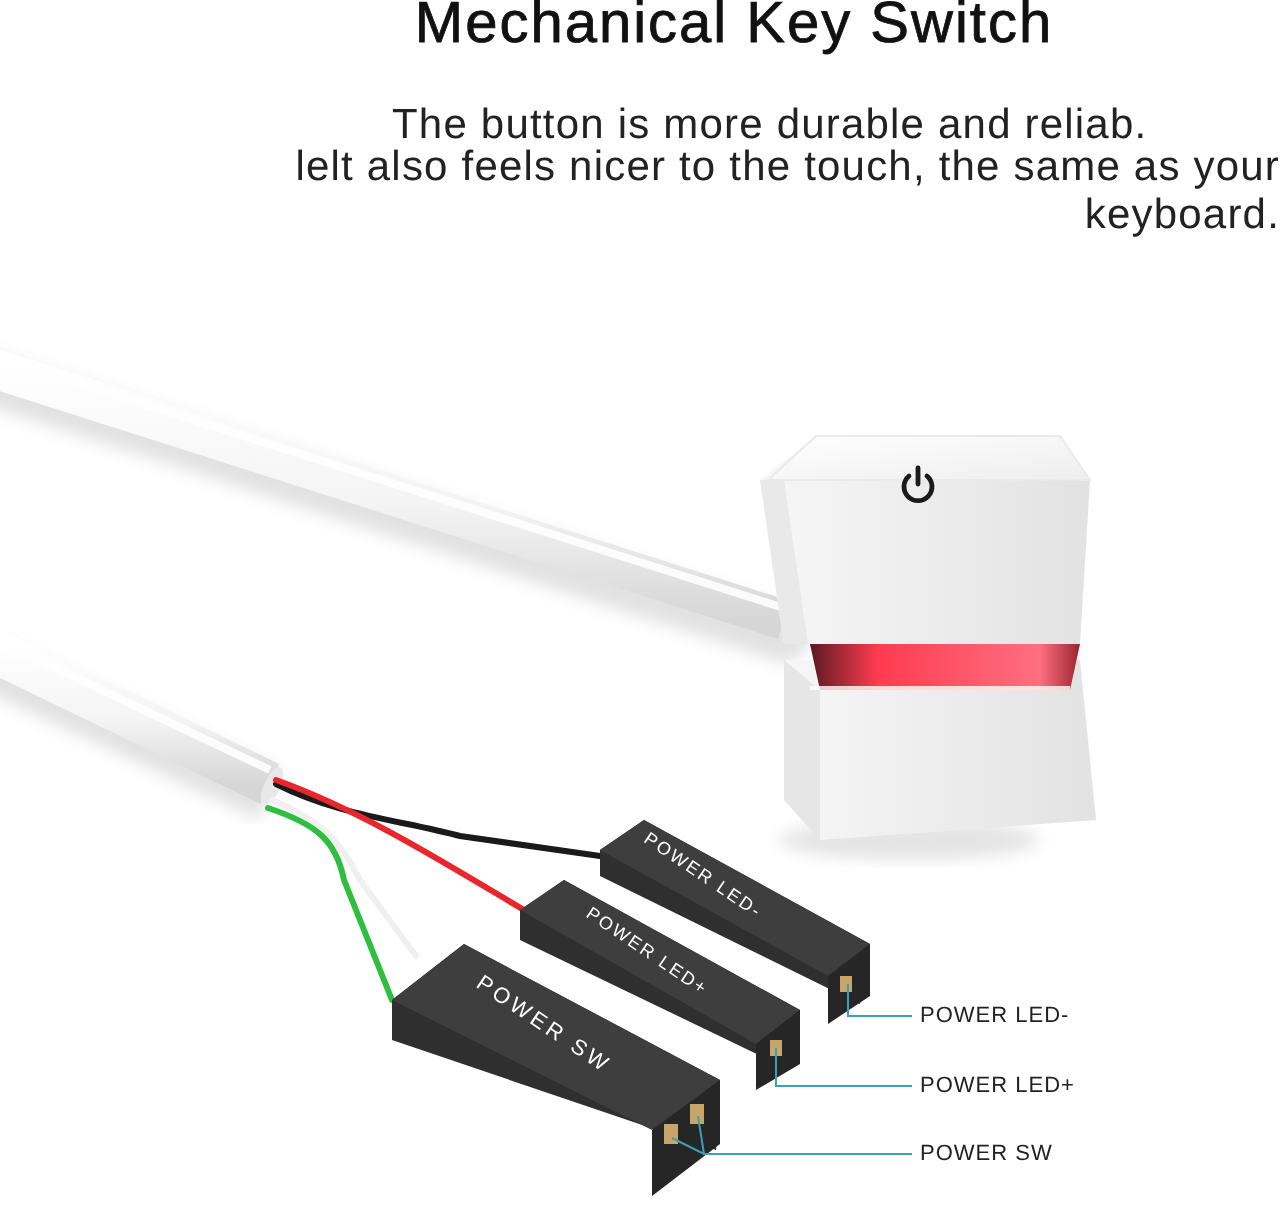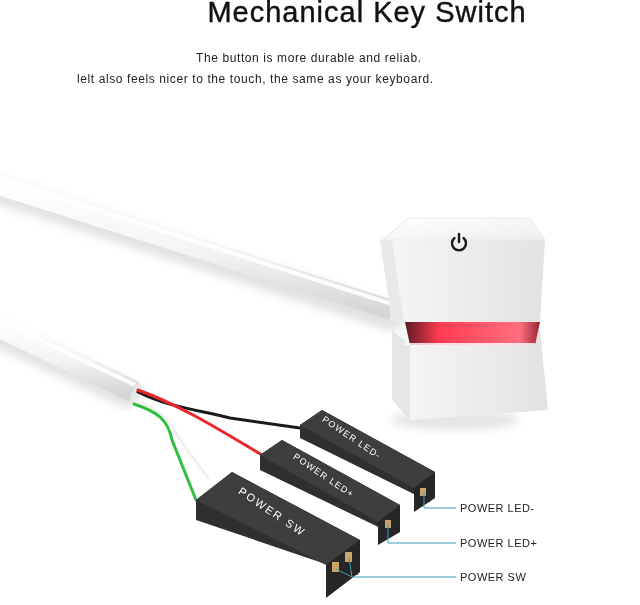--- a/index.html
+++ b/index.html
@@ -1,21 +1,21 @@
 <!DOCTYPE html>
 <html><head>
   <meta charset="utf-8">
   <style>
     html, body { margin: 0; padding: 0; background: #ffffff; }
     body { width: 640px; height: 605px; position: relative; overflow: hidden;
            font-family: "Liberation Sans", "DejaVu Sans", sans-serif; }
     .title { position: absolute; left: 0; width: 734px; top: -4px; text-align: center;
              font-size: 29px; color: #111111; letter-spacing: 1px; font-weight: normal;
              -webkit-text-stroke: 0.4px #111; }
-    .sub { position: absolute; text-align: left; font-size: 12px; color: #222; letter-spacing: 0.6px; }
+    .sub { position: absolute; text-align: right; font-size: 21px; color: #222; letter-spacing: 0.6px; }
     .sub1 { left: 196px; top: 51px; }
     .sub2 { left: 77px; top: 72px; }
     .art { position: absolute; left: 0; top: 0; }
     .lbl { position: absolute; font-size: 11px; color: #222; letter-spacing: 0.5px; }
   </style>
 </head>
 <body>
 
 <div class="title">Mechanical Key Switch</div>
 <div class="sub sub1">The button is more durable and reliab.</div>

